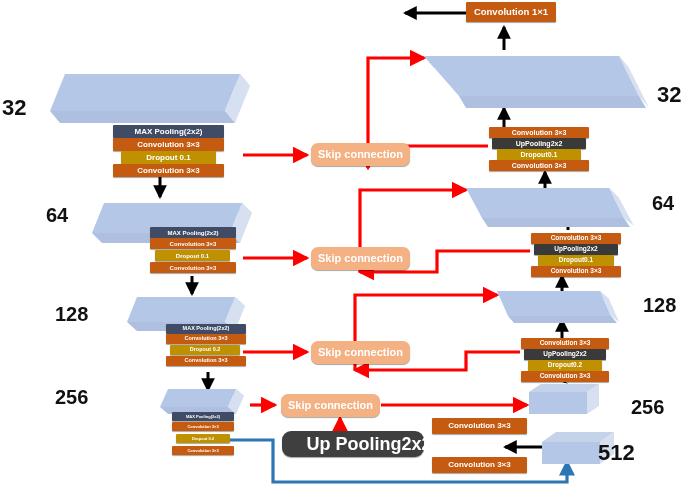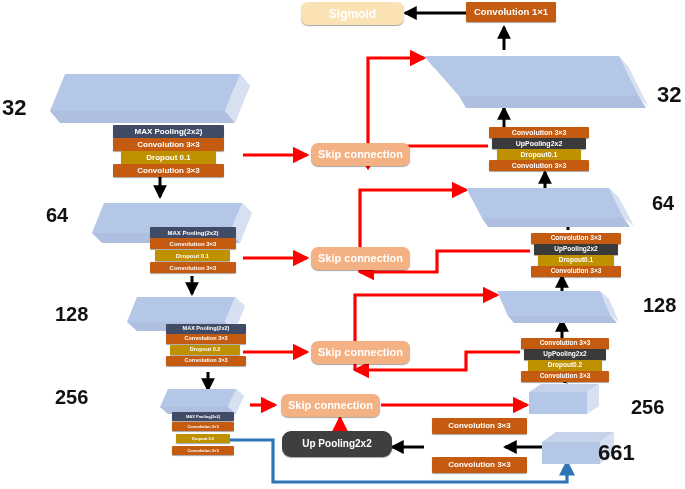--- a/index.html
+++ b/index.html
@@ -174,21 +174,20 @@
   </div>
 
   <div class="slabwrap" style="left:542px;top:432px;">
     <svg width="80" height="36" viewBox="0 0 80 36">
       <polygon points="0,10 58,10 72,0 14,0" fill="#c5d3ea"></polygon>
       <polygon points="0,10 58,10 58,32 0,32" fill="#b4c7e7"></polygon>
       <polygon points="58,10 72,0 72,22 58,32" fill="#d6e0f0"></polygon>
     </svg>
   </div>
 
-  <div class="pill p-sig" style="left:301px;top:2px;width:103px;height:23px;font-size:12px;">Sigmoid</div>
   <div class="pill p-conv" style="left:466px;top:2px;width:90px;height:20px;font-size:9.5px;">Convolution 1×1</div>
 
   <div class="pill p-pool" style="left:113px;top:125px;width:111px;height:13px;font-size:8px;">MAX Pooling(2x2)</div>
   <div class="pill p-conv" style="left:113px;top:138px;width:111px;height:13px;font-size:8px;">Convolution 3×3</div>
   <div class="pill p-drop" style="left:121px;top:151px;width:95px;height:13px;font-size:8px;">Dropout 0.1</div>
   <div class="pill p-conv" style="left:113px;top:164px;width:111px;height:13px;font-size:8px;">Convolution 3×3</div>
 
   <div class="pill p-pool" style="left:150px;top:227px;width:86px;height:11px;font-size:6px;">MAX Pooling(2x2)</div>
   <div class="pill p-conv" style="left:150px;top:238px;width:86px;height:11px;font-size:6px;">Convolution 3×3</div>
   <div class="pill p-drop" style="left:155px;top:250px;width:75px;height:11px;font-size:6px;">Dropout 0.1</div>
@@ -215,31 +214,31 @@
   <div class="pill p-conv" style="left:531px;top:266px;width:90px;height:11px;font-size:6.5px;">Convolution 3×3</div>
 
   <div class="pill p-conv" style="left:521px;top:338px;width:88px;height:11px;font-size:6.5px;">Convolution 3×3</div>
   <div class="pill p-up" style="left:524px;top:349px;width:82px;height:11px;font-size:6.5px;">UpPooling2x2</div>
   <div class="pill p-drop" style="left:528px;top:360px;width:74px;height:11px;font-size:6.5px;">Dropout0.2</div>
   <div class="pill p-conv" style="left:521px;top:371px;width:88px;height:11px;font-size:6.5px;">Convolution 3×3</div>
 
   <div class="pill p-conv" style="left:432px;top:418px;width:95px;height:16px;font-size:8px;">Convolution 3×3</div>
   <div class="pill p-conv" style="left:432px;top:457px;width:95px;height:16px;font-size:8px;">Convolution 3×3</div>
 
-  <div class="pill p-uppool" style="left:282px;top:431px;width:110px;height:26px;font-size:10px;">Up Pooling2x2</div>
+  <div class="pill p-uppool" style="left:282px;top:431px;width:110px;height:26px;font-size:18px;padding-left:32px;">Up Pooling2x2</div>
 
   <div class="pill p-skip" style="left:311px;top:143px;width:99px;height:23px;font-size:11px;">Skip connection</div>
   <div class="pill p-skip" style="left:311px;top:247px;width:99px;height:23px;font-size:11px;">Skip connection</div>
   <div class="pill p-skip" style="left:311px;top:341px;width:99px;height:23px;font-size:11px;">Skip connection</div>
   <div class="pill p-skip" style="left:281px;top:394px;width:99px;height:23px;font-size:11px;">Skip connection</div>
 
   <div class="chan" style="left:2px;top:95px;font-size:22px;">32</div>
   <div class="chan" style="left:46px;top:204px;font-size:20px;">64</div>
   <div class="chan" style="left:55px;top:303px;font-size:20px;">128</div>
   <div class="chan" style="left:55px;top:386px;font-size:20px;">256</div>
 
   <div class="chan" style="left:657px;top:82px;font-size:22px;">32</div>
   <div class="chan" style="left:652px;top:192px;font-size:20px;">64</div>
   <div class="chan" style="left:643px;top:294px;font-size:20px;">128</div>
   <div class="chan" style="left:631px;top:396px;font-size:20px;">256</div>
-  <div class="chan" style="left:598px;top:440px;font-size:22px;">661</div>
+  <div class="chan" style="left:598px;top:440px;font-size:22px;">512</div>
 
 </div>
 
 </body></html>

